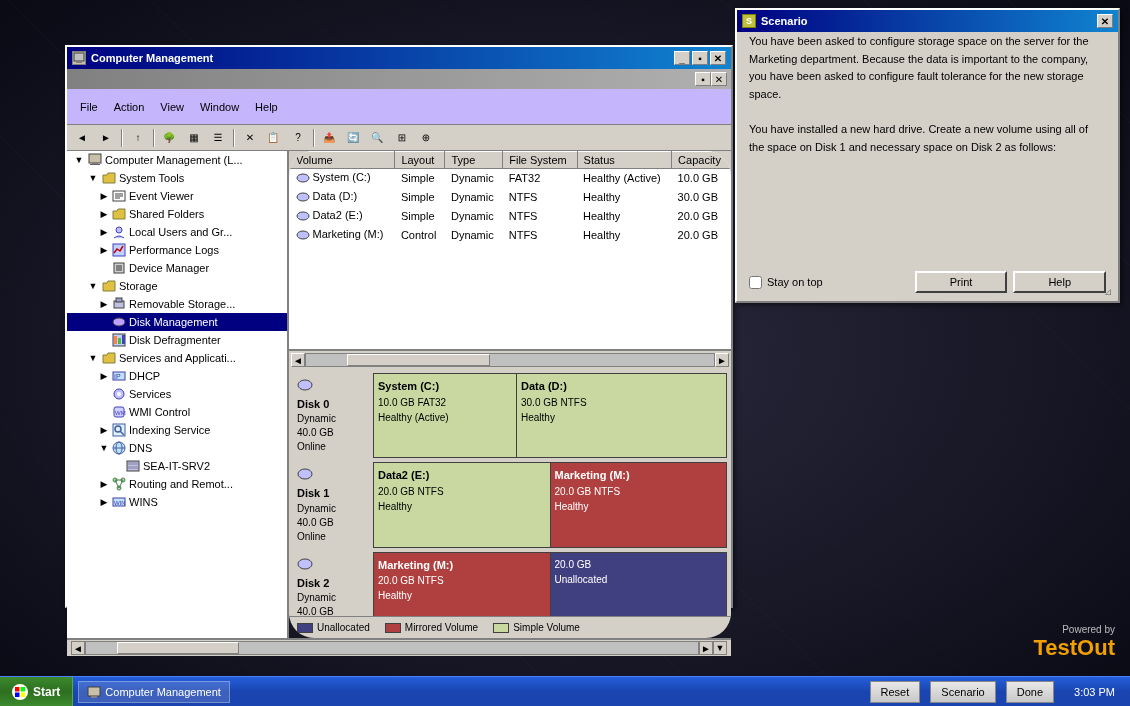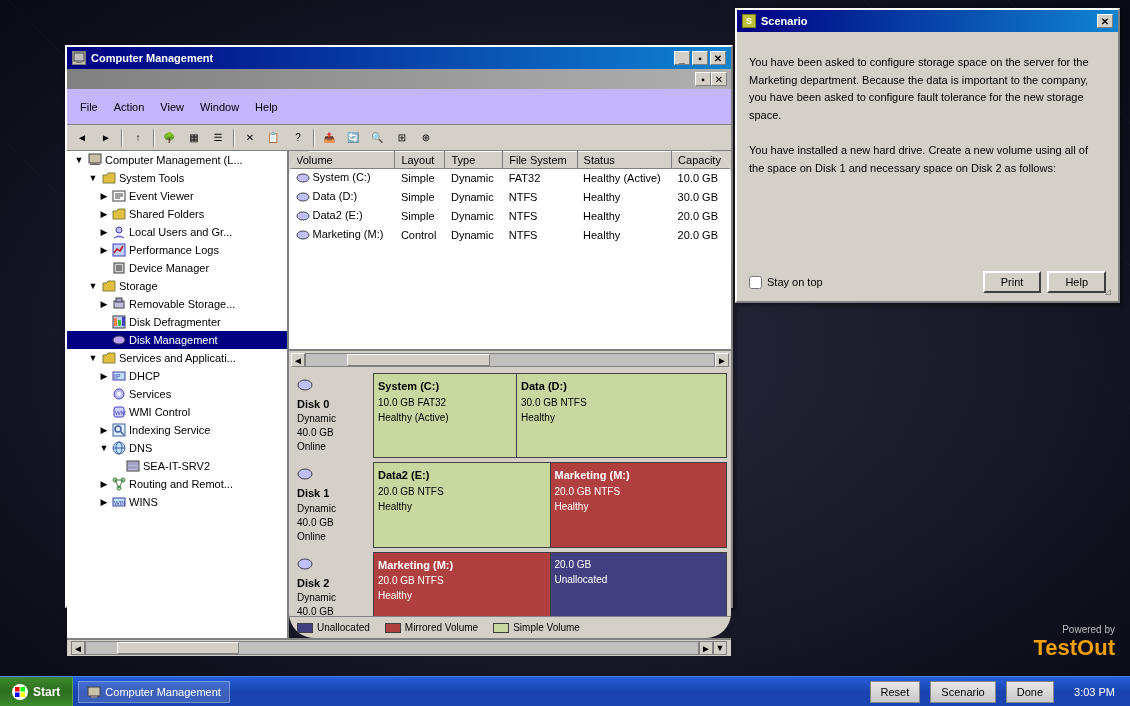--- a/index.html
+++ b/index.html
@@ -388,21 +388,21 @@
       background: linear-gradient(to right, #000080, #1084d0);
       display: flex;
       align-items: center;
       justify-content: space-between;
       padding: 0 5px;
       color: white;
       font-size: 11px;
       font-weight: bold;
     }
     .scenario-body {
-      padding: 22px 12px;
+      padding: 1px 12px;
       font-size: 11px;
       line-height: 1.6;
       color: black;
     }
     .scenario-body ul {
       margin-left: 20px;
       margin-top: 4px;
     }
     .scenario-body li {
       line-height: 1.6;
@@ -421,21 +421,21 @@
       align-items: center;
       gap: 5px;
       font-size: 11px;
     }
     .scenario-btns {
       display: flex;
       gap: 6px;
     }
     .win-btn {
       height: 22px;
-      padding: 0 16px;
+      padding: 0 33px;
       background: #d4d0c8;
       border: 2px solid;
       border-top-color: #fff;
       border-left-color: #fff;
       border-bottom-color: #404040;
       border-right-color: #404040;
       font-size: 11px;
       cursor: pointer;
     }
     .resize-grip {
@@ -614,40 +614,40 @@
       <div class="tree-item" style="padding-left:30px">
         <div class="tree-expand" style="width:14px">▶</div>
         <div class="tree-icon">
           <svg width="14" height="14" viewBox="0 0 14 14">
               <rect x="2" y="4" width="10" height="7" fill="#c0c0e0" stroke="#404040" stroke-width="1"></rect>
               <rect x="4" y="1" width="6" height="4" fill="#a0a0d0" stroke="#404040" stroke-width="1"></rect>
             </svg>
         </div>
         <span>Removable Storage...</span>
       </div>
+      <div class="tree-item selected" style="padding-left:30px">
+        <div class="tree-expand" style="width:14px"></div>
+        <div class="tree-icon">
+          <svg width="14" height="14" viewBox="0 0 14 14">
+              <ellipse cx="7" cy="7" rx="6" ry="4" fill="#c0a0ff" stroke="#404040" stroke-width="1"></ellipse>
+            </svg>
+        </div>
+        <span>Disk Management</span>
+      </div>
       <div class="tree-item" style="padding-left:30px">
         <div class="tree-expand" style="width:14px"></div>
         <div class="tree-icon">
           <svg width="14" height="14" viewBox="0 0 14 14">
               <rect x="1" y="1" width="12" height="12" fill="#c0d0ff" stroke="#404040" stroke-width="1"></rect>
               <rect x="2" y="3" width="3" height="8" fill="#ff8040"></rect>
               <rect x="6" y="5" width="3" height="6" fill="#40c040"></rect>
               <rect x="10" y="2" width="3" height="9" fill="#4040c0"></rect>
             </svg>
         </div>
         <span>Disk Defragmenter</span>
-      </div>
-      <div class="tree-item selected" style="padding-left:30px">
-        <div class="tree-expand" style="width:14px"></div>
-        <div class="tree-icon">
-          <svg width="14" height="14" viewBox="0 0 14 14">
-              <ellipse cx="7" cy="7" rx="6" ry="4" fill="#c0a0ff" stroke="#404040" stroke-width="1"></ellipse>
-            </svg>
-        </div>
-        <span>Disk Management</span>
       </div>
 
       <div class="tree-item" style="padding-left:4px">
         <div class="tree-expand" style="margin-left:14px">▼</div>
         <div class="tree-icon">
           <svg width="14" height="12" viewBox="0 0 14 12">
               <path d="M1 3 L5 3 L6 1 L13 1 L13 11 L1 11 Z" fill="#e0c040" stroke="#808040" stroke-width="1"></path>
             </svg>
         </div>
         <span>Services and Applicati...</span>

